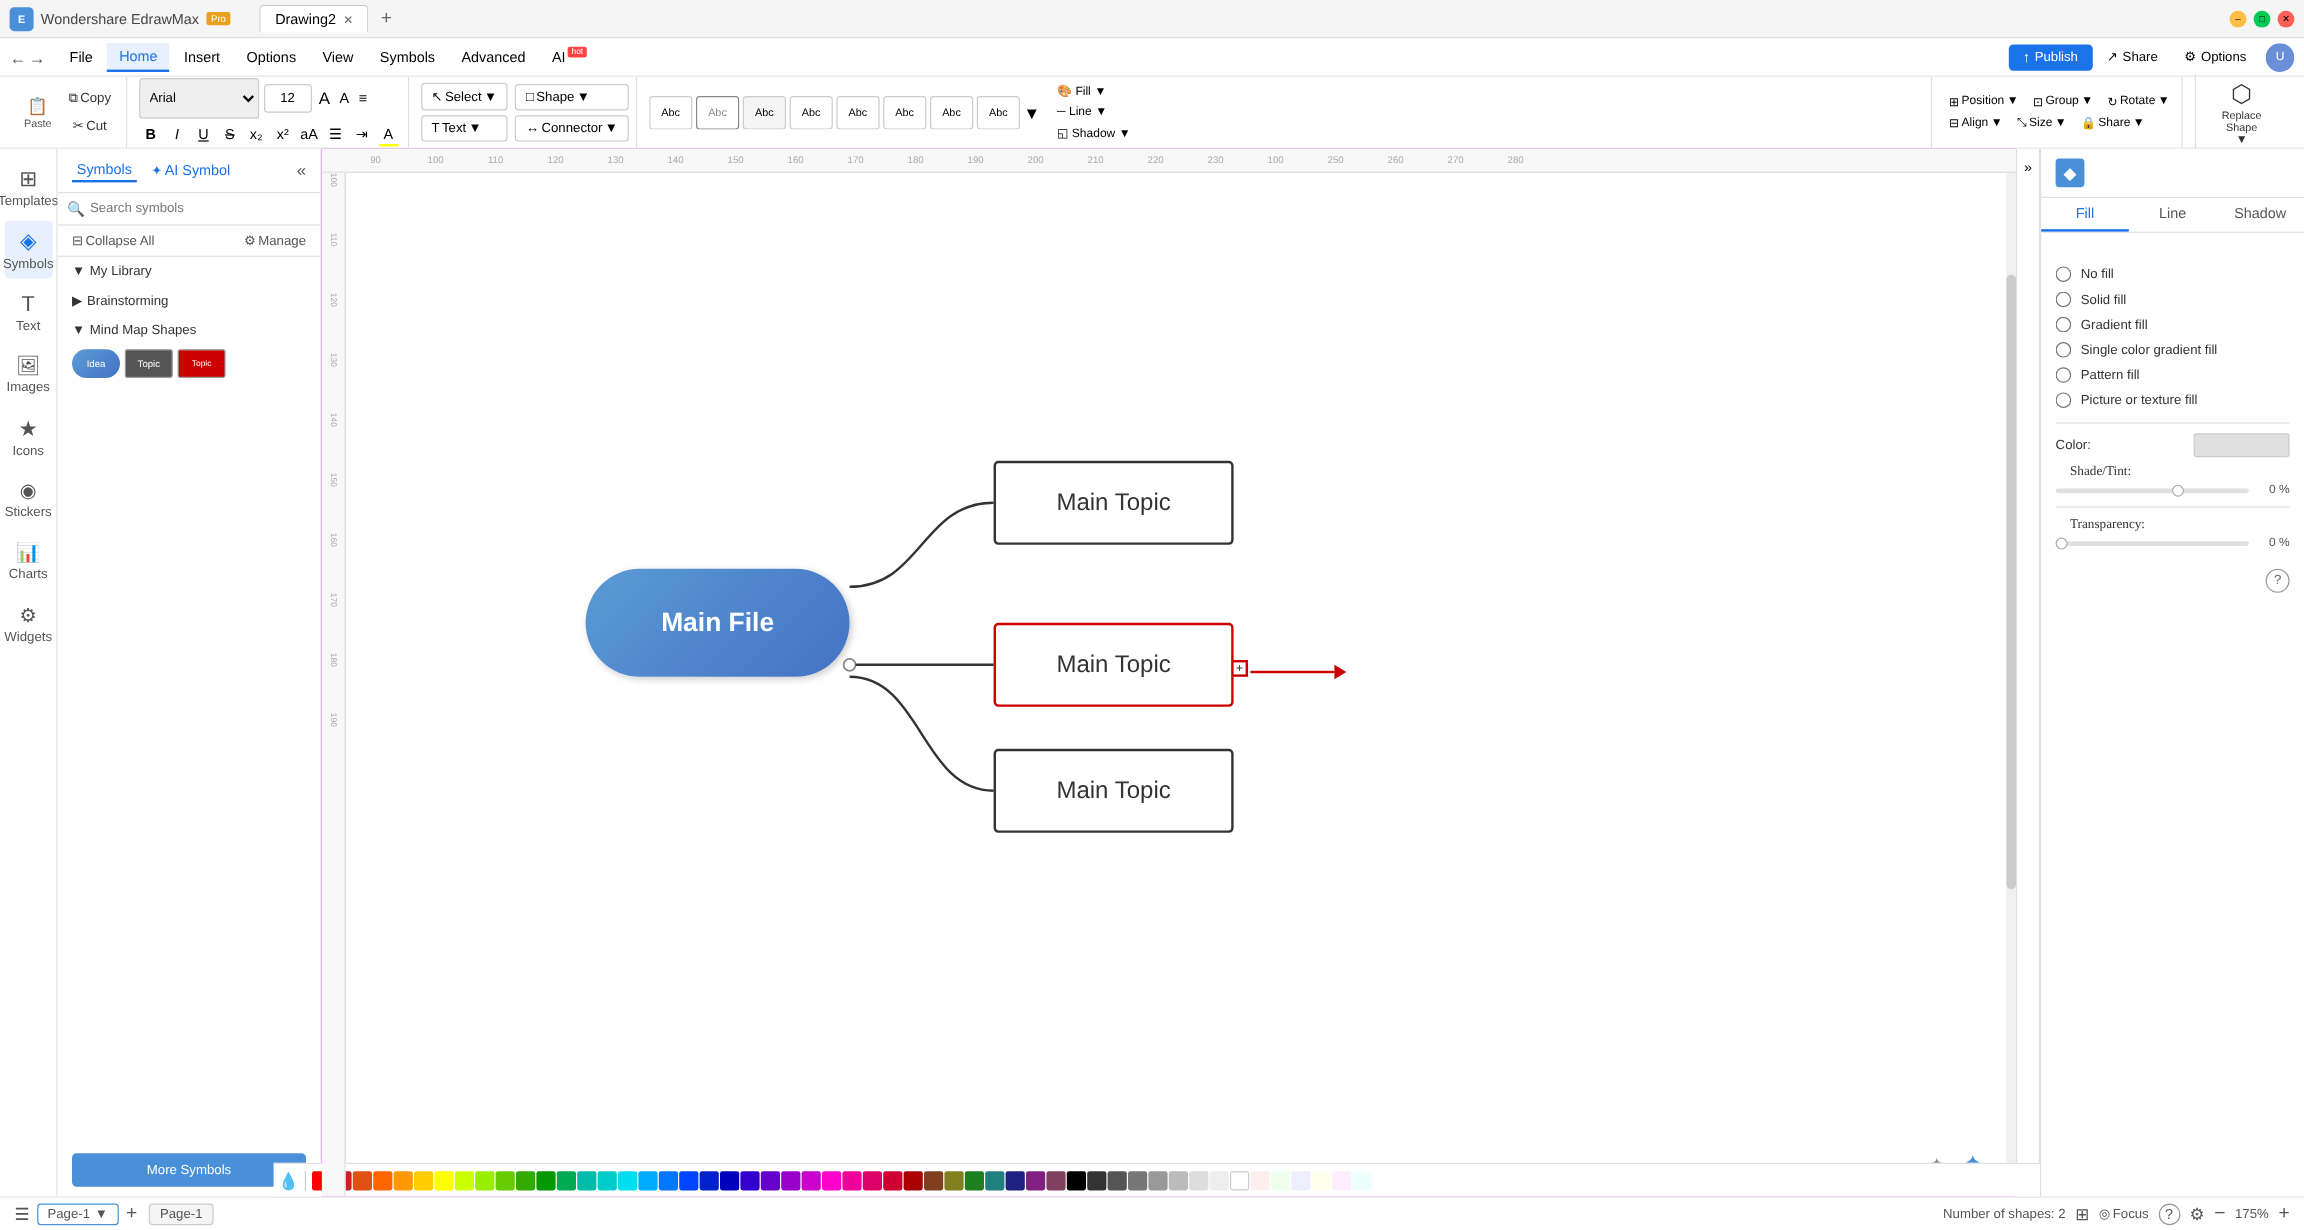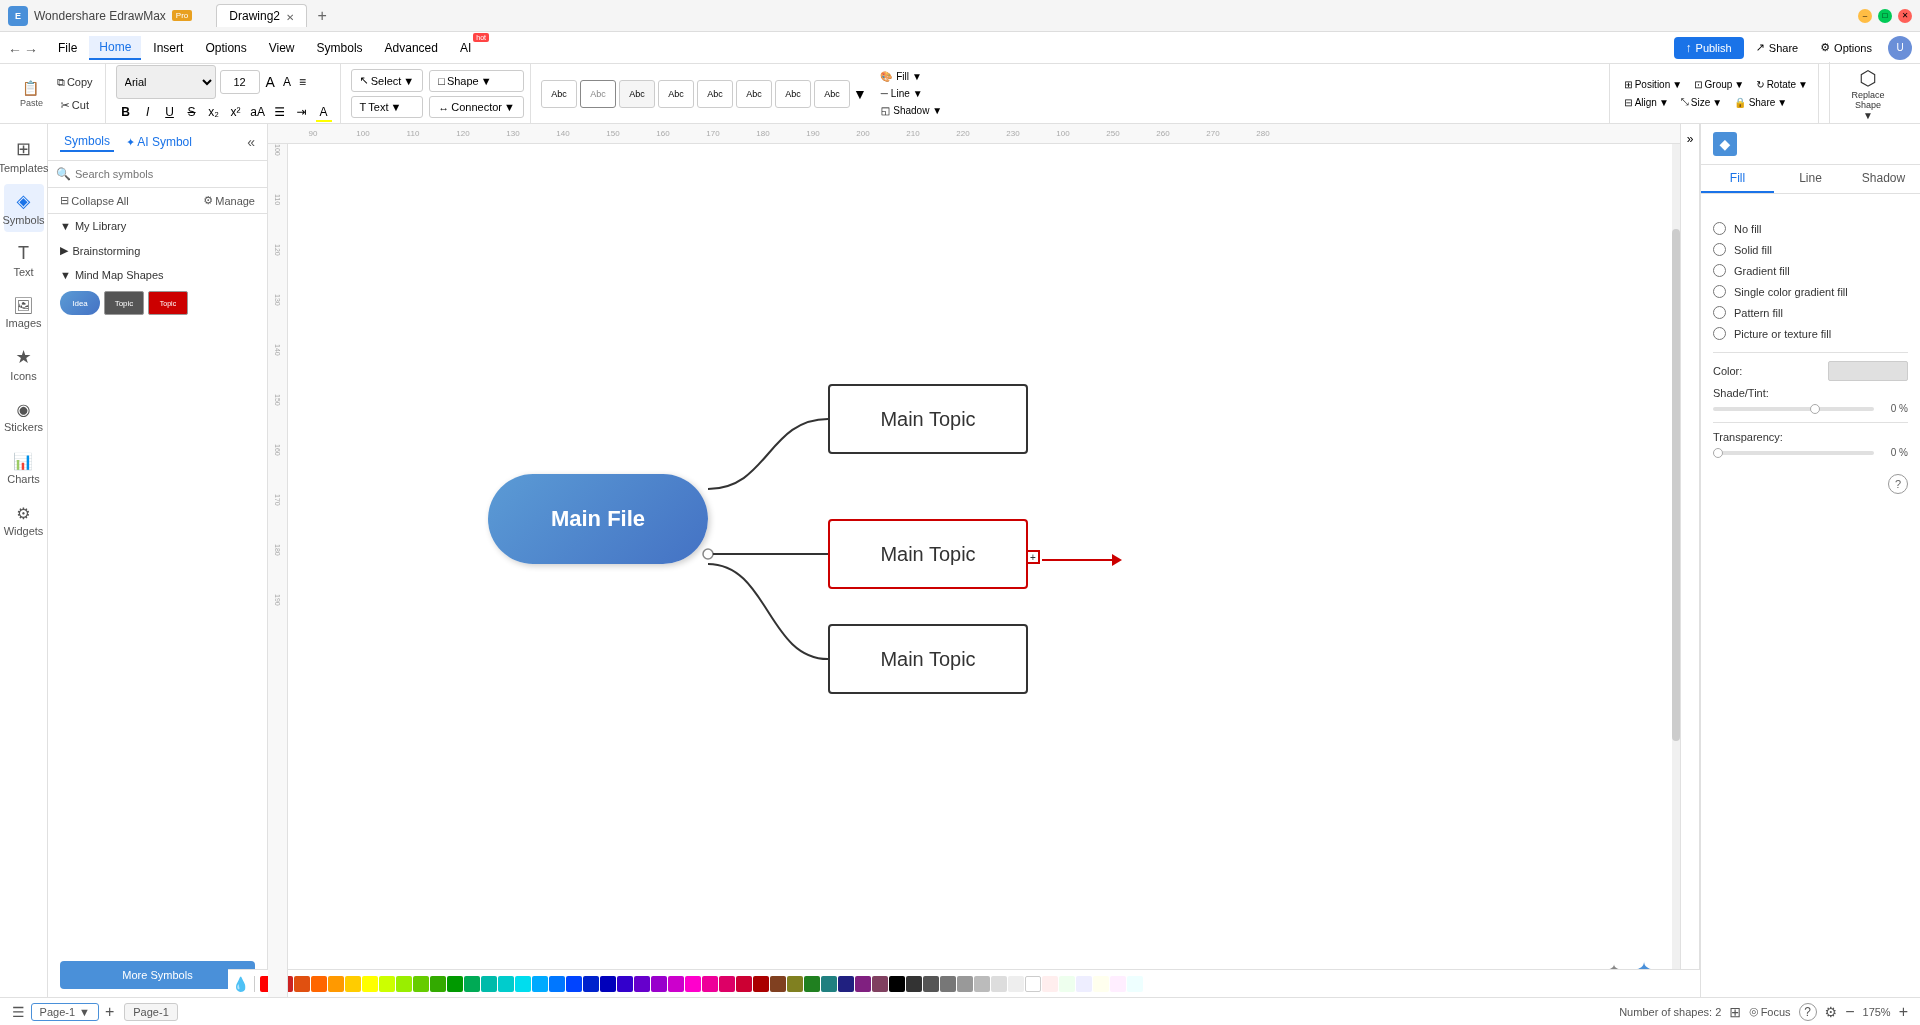--- a/index.html
+++ b/index.html
@@ -106,21 +106,21 @@
     .fill-panel { flex: 1; padding: 12px; overflow-y: auto; }
     .fill-tabs { display: flex; border-bottom: 1px solid #e0e0e0; margin-bottom: 12px; }
     .fill-tab { flex: 1; text-align: center; padding: 6px; font-size: 12px; cursor: pointer; color: #555; }
     .fill-tab.active { color: #1a73e8; border-bottom: 2px solid #1a73e8; }
     .fill-option { display: flex; align-items: center; gap: 8px; padding: 4px 0; font-size: 11px; color: #333; }
     .fill-option input[type=radio] { margin: 0; }
     .fill-divider { height: 1px; background: #e0e0e0; margin: 8px 0; }
     .color-row { display: flex; align-items: center; justify-content: space-between; margin: 6px 0; }
     .color-label { font-size: 11px; color: #333; }
     .color-box { width: 80px; height: 20px; background: #e0e0e0; border: 1px solid #ccc; border-radius: 2px; }
-    .shade-label { font-size: 11px; color: #333; margin: 4px 0; }
+    .shade-label { font-size: 11px; color: #333; margin: 4px 12px; font-family: Liberation Serif, serif; }
     .slider-row { display: flex; align-items: center; gap: 4px; }
     .slider { flex: 1; height: 4px; background: #e0e0e0; border-radius: 2px; position: relative; }
     .slider-thumb { width: 10px; height: 10px; border-radius: 50%; background: white; border: 1px solid #aaa; position: absolute; top: -3px; left: 60%; cursor: pointer; }
     .pct-label { font-size: 10px; color: #555; width: 30px; text-align: right; }
 
     
     #statusbar {
       height: 28px; background: white; border-top: 1px solid #e0e0e0;
       display: flex; align-items: center; padding: 0 12px; gap: 8px; font-size: 11px; color: #555;
     }
@@ -170,21 +170,21 @@
     <span style="cursor:pointer;font-size:14px;color:#555;">←</span>
     <span style="cursor:pointer;font-size:14px;color:#555;">→</span>
   </div>
   <div class="menu-item">File</div>
   <div class="menu-item active">Home</div>
   <div class="menu-item">Insert</div>
   <div class="menu-item">Options</div>
   <div class="menu-item">View</div>
   <div class="menu-item">Symbols</div>
   <div class="menu-item">Advanced</div>
-  <div class="menu-item" style="display:flex;align-items:flex-start;gap:2px;">
+  <div class="menu-item" style="display:flex;align-items:center;gap:2px;">
     <span>AI</span>
     <span style="background:#ff4444;color:white;font-size:7px;padding:1px 3px;border-radius:2px;margin-top:-8px;">hot</span>
   </div>
   <div style="flex:1;"></div>
   <div class="publish-btn" style="background:#1a73e8;color:white;border-radius:4px;padding:4px 12px;font-size:11px;cursor:pointer;display:flex;align-items:center;gap:4px;">
     <span style="font-size:12px;">↑</span>
     <span>Publish</span>
   </div>
   <div style="display:flex;align-items:center;gap:4px;padding:4px 10px;font-size:11px;cursor:pointer;">
     <span>↗</span>

